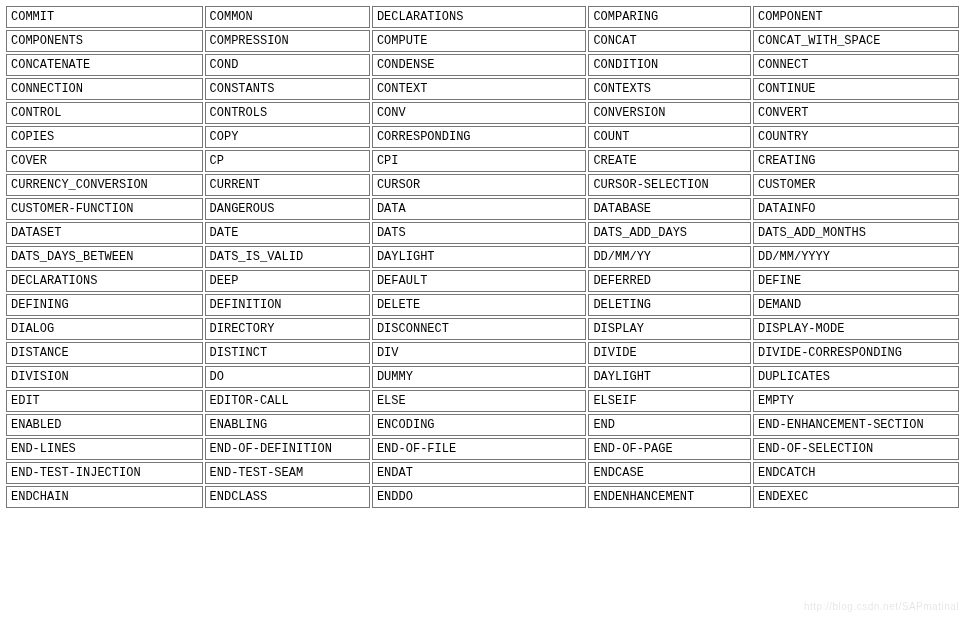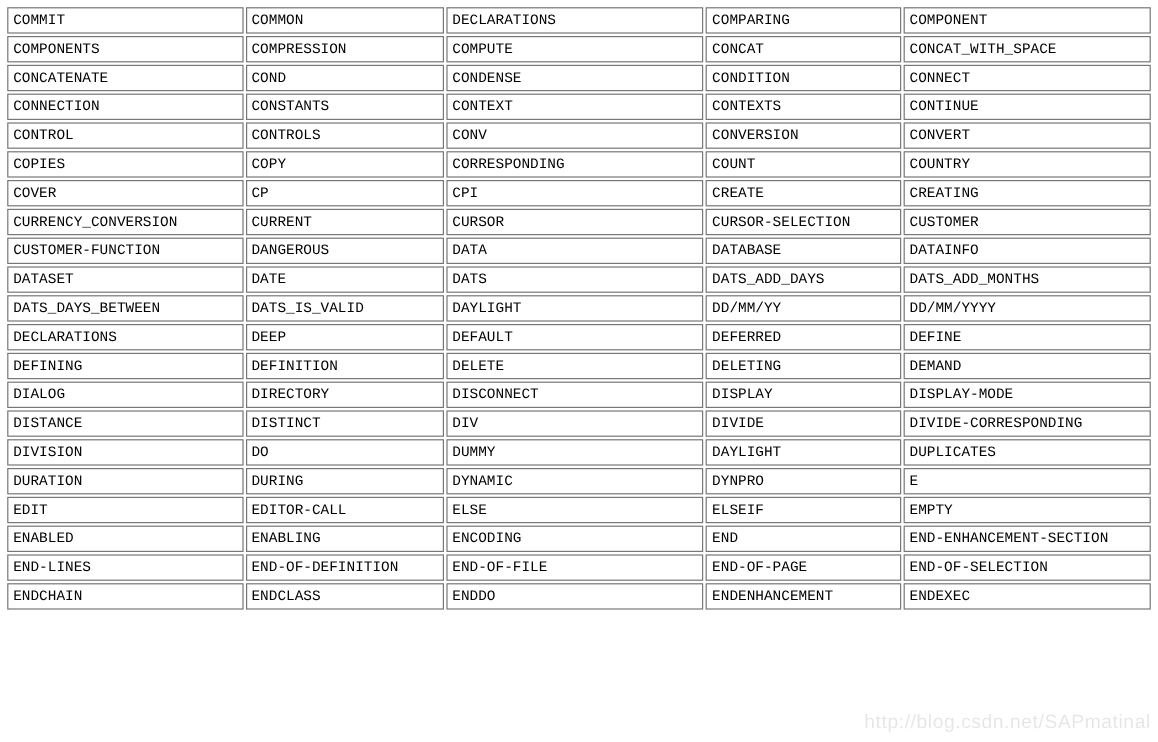--- a/index.html
+++ b/index.html
@@ -29,21 +29,21 @@
   col.c1 { width: 20.8%; }
   col.c2 { width: 17.5%; }
   col.c3 { width: 22.7%; }
   col.c4 { width: 17.2%; }
   col.c5 { width: 21.8%; }
   .watermark {
     position: fixed;
     right: 6px;
     bottom: 6px;
     font-family: Arial, sans-serif;
-    font-size: 16px;
+    font-size: 10px;
     color: rgba(0,0,0,0.10);
     pointer-events: none;
     letter-spacing: 0.5px;
   }
 </style>
 </head>
 <body>
 
 <table>
   <colgroup>
@@ -160,46 +160,46 @@
         <td>DIVIDE-CORRESPONDING</td>
       </tr>
       <tr>
         <td>DIVISION</td>
         <td>DO</td>
         <td>DUMMY</td>
         <td>DAYLIGHT</td>
         <td>DUPLICATES</td>
       </tr>
       <tr>
-        <td>DURATION</td>
-        <td>DURING</td>
-        <td>DYNAMIC</td>
-        <td>DYNPRO</td>
-        <td>E</td>
-      </tr>
-      <tr>
         <td>EDIT</td>
         <td>EDITOR-CALL</td>
         <td>ELSE</td>
         <td>ELSEIF</td>
         <td>EMPTY</td>
       </tr>
       <tr>
         <td>ENABLED</td>
         <td>ENABLING</td>
         <td>ENCODING</td>
         <td>END</td>
         <td>END-ENHANCEMENT-SECTION</td>
       </tr>
       <tr>
         <td>END-LINES</td>
         <td>END-OF-DEFINITION</td>
         <td>END-OF-FILE</td>
         <td>END-OF-PAGE</td>
         <td>END-OF-SELECTION</td>
+      </tr>
+      <tr>
+        <td>END-TEST-INJECTION</td>
+        <td>END-TEST-SEAM</td>
+        <td>ENDAT</td>
+        <td>ENDCASE</td>
+        <td>ENDCATCH</td>
       </tr>
       <tr>
         <td>ENDCHAIN</td>
         <td>ENDCLASS</td>
         <td>ENDDO</td>
         <td>ENDENHANCEMENT</td>
         <td>ENDEXEC</td>
       </tr>
     </tbody>
 </table>

